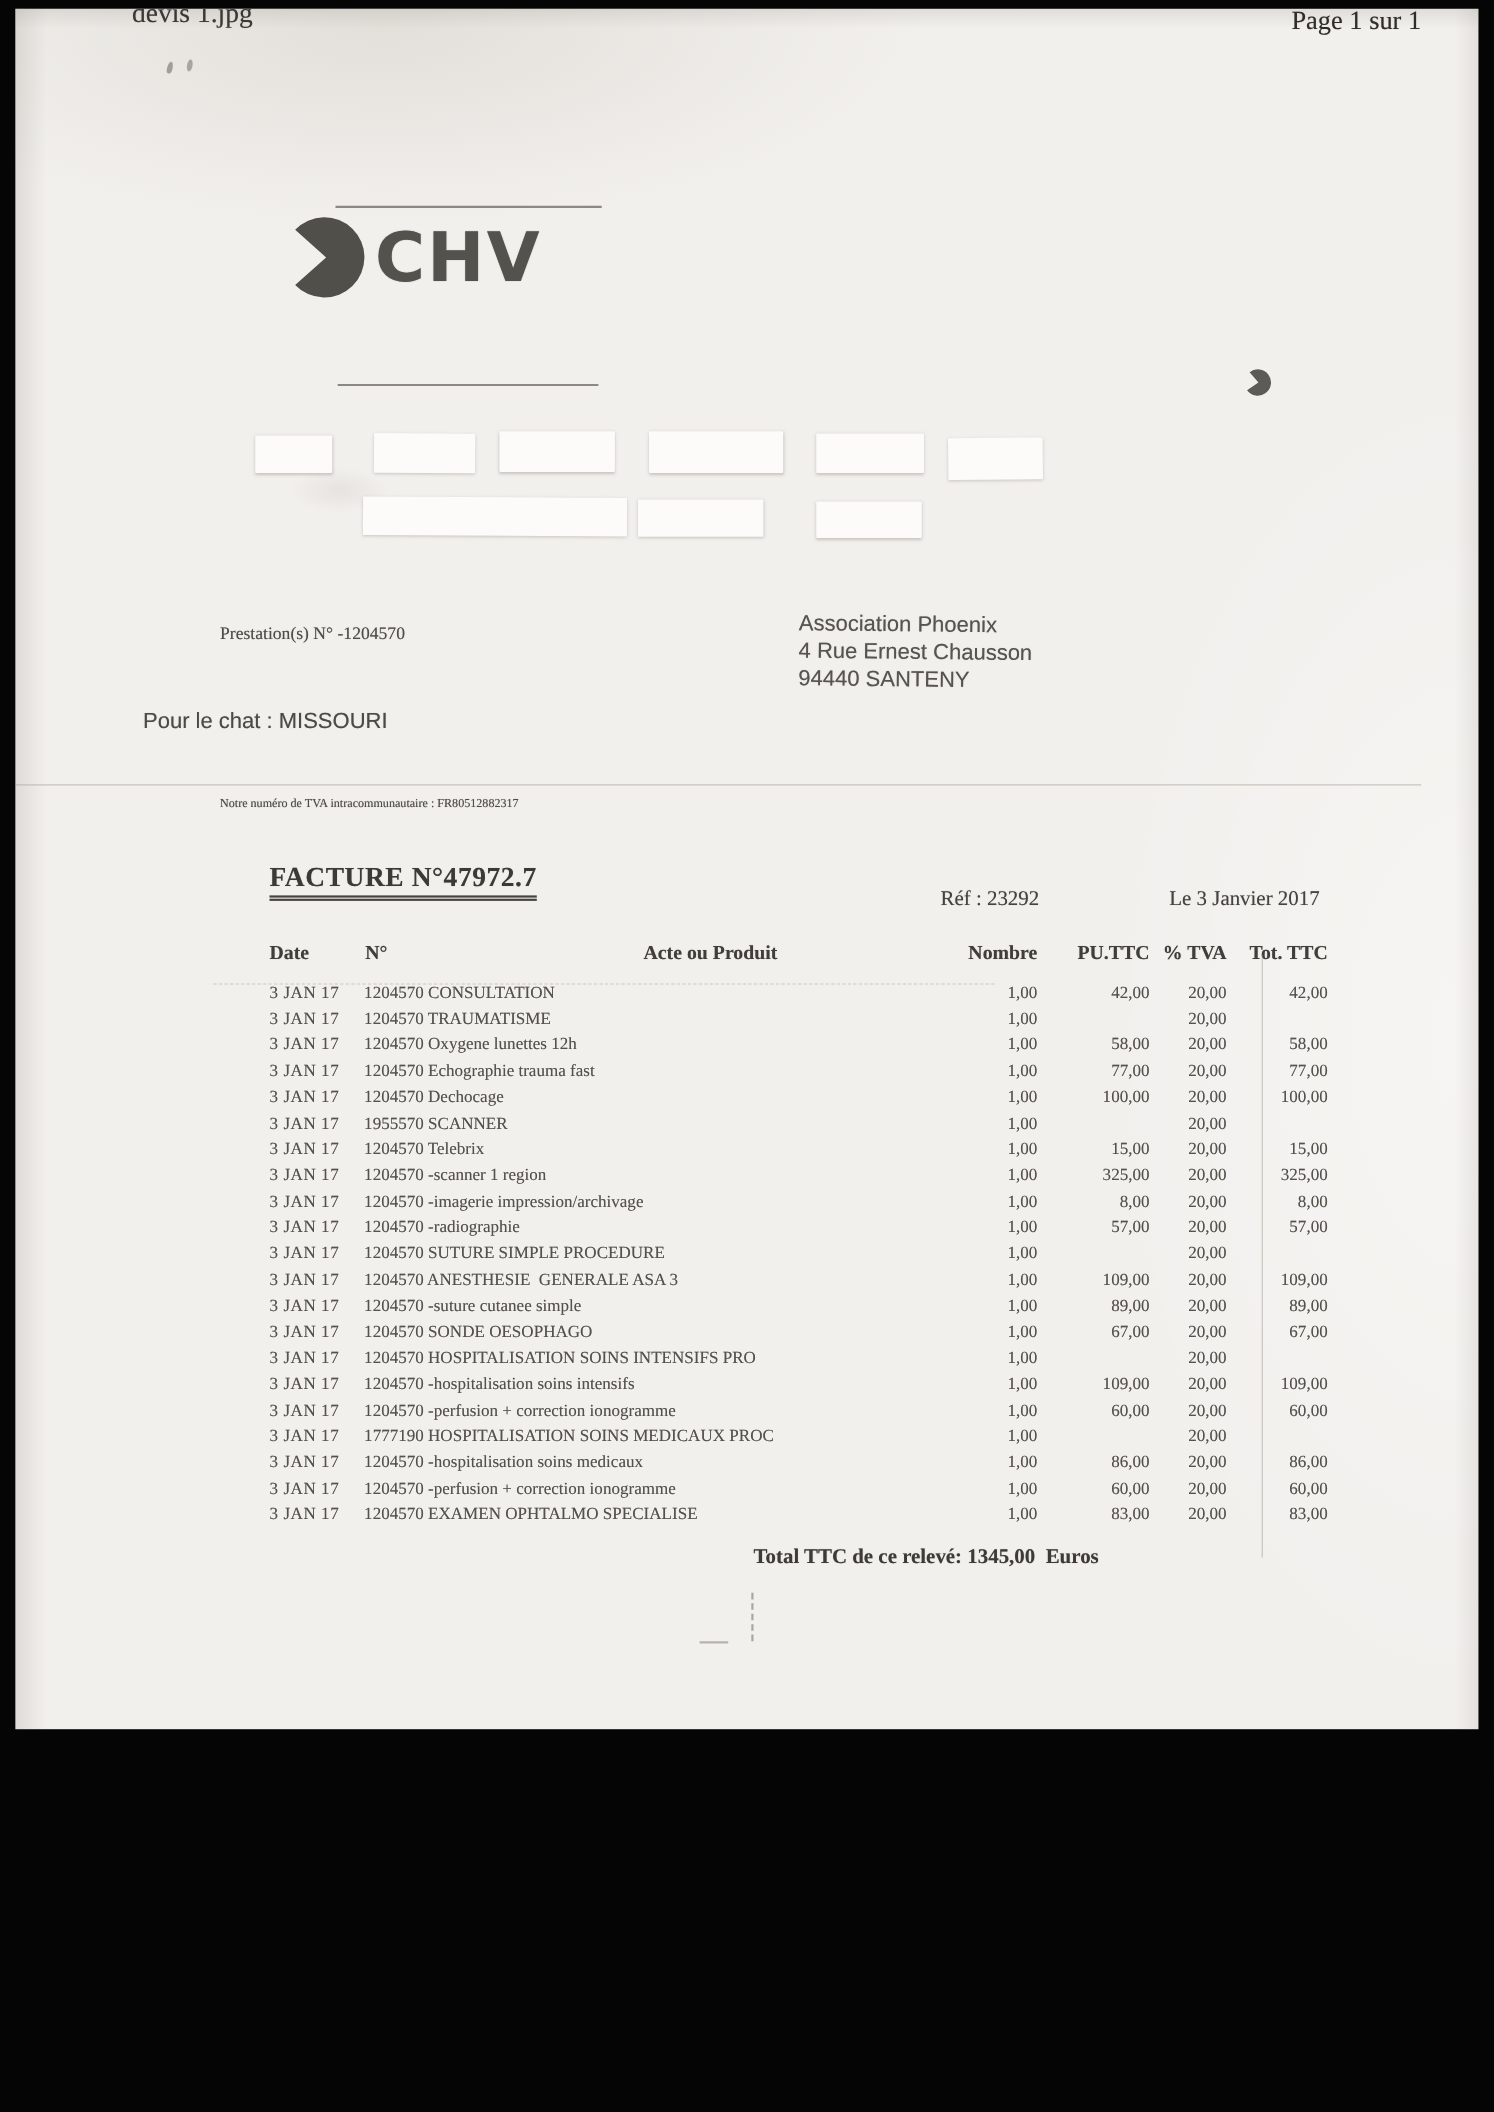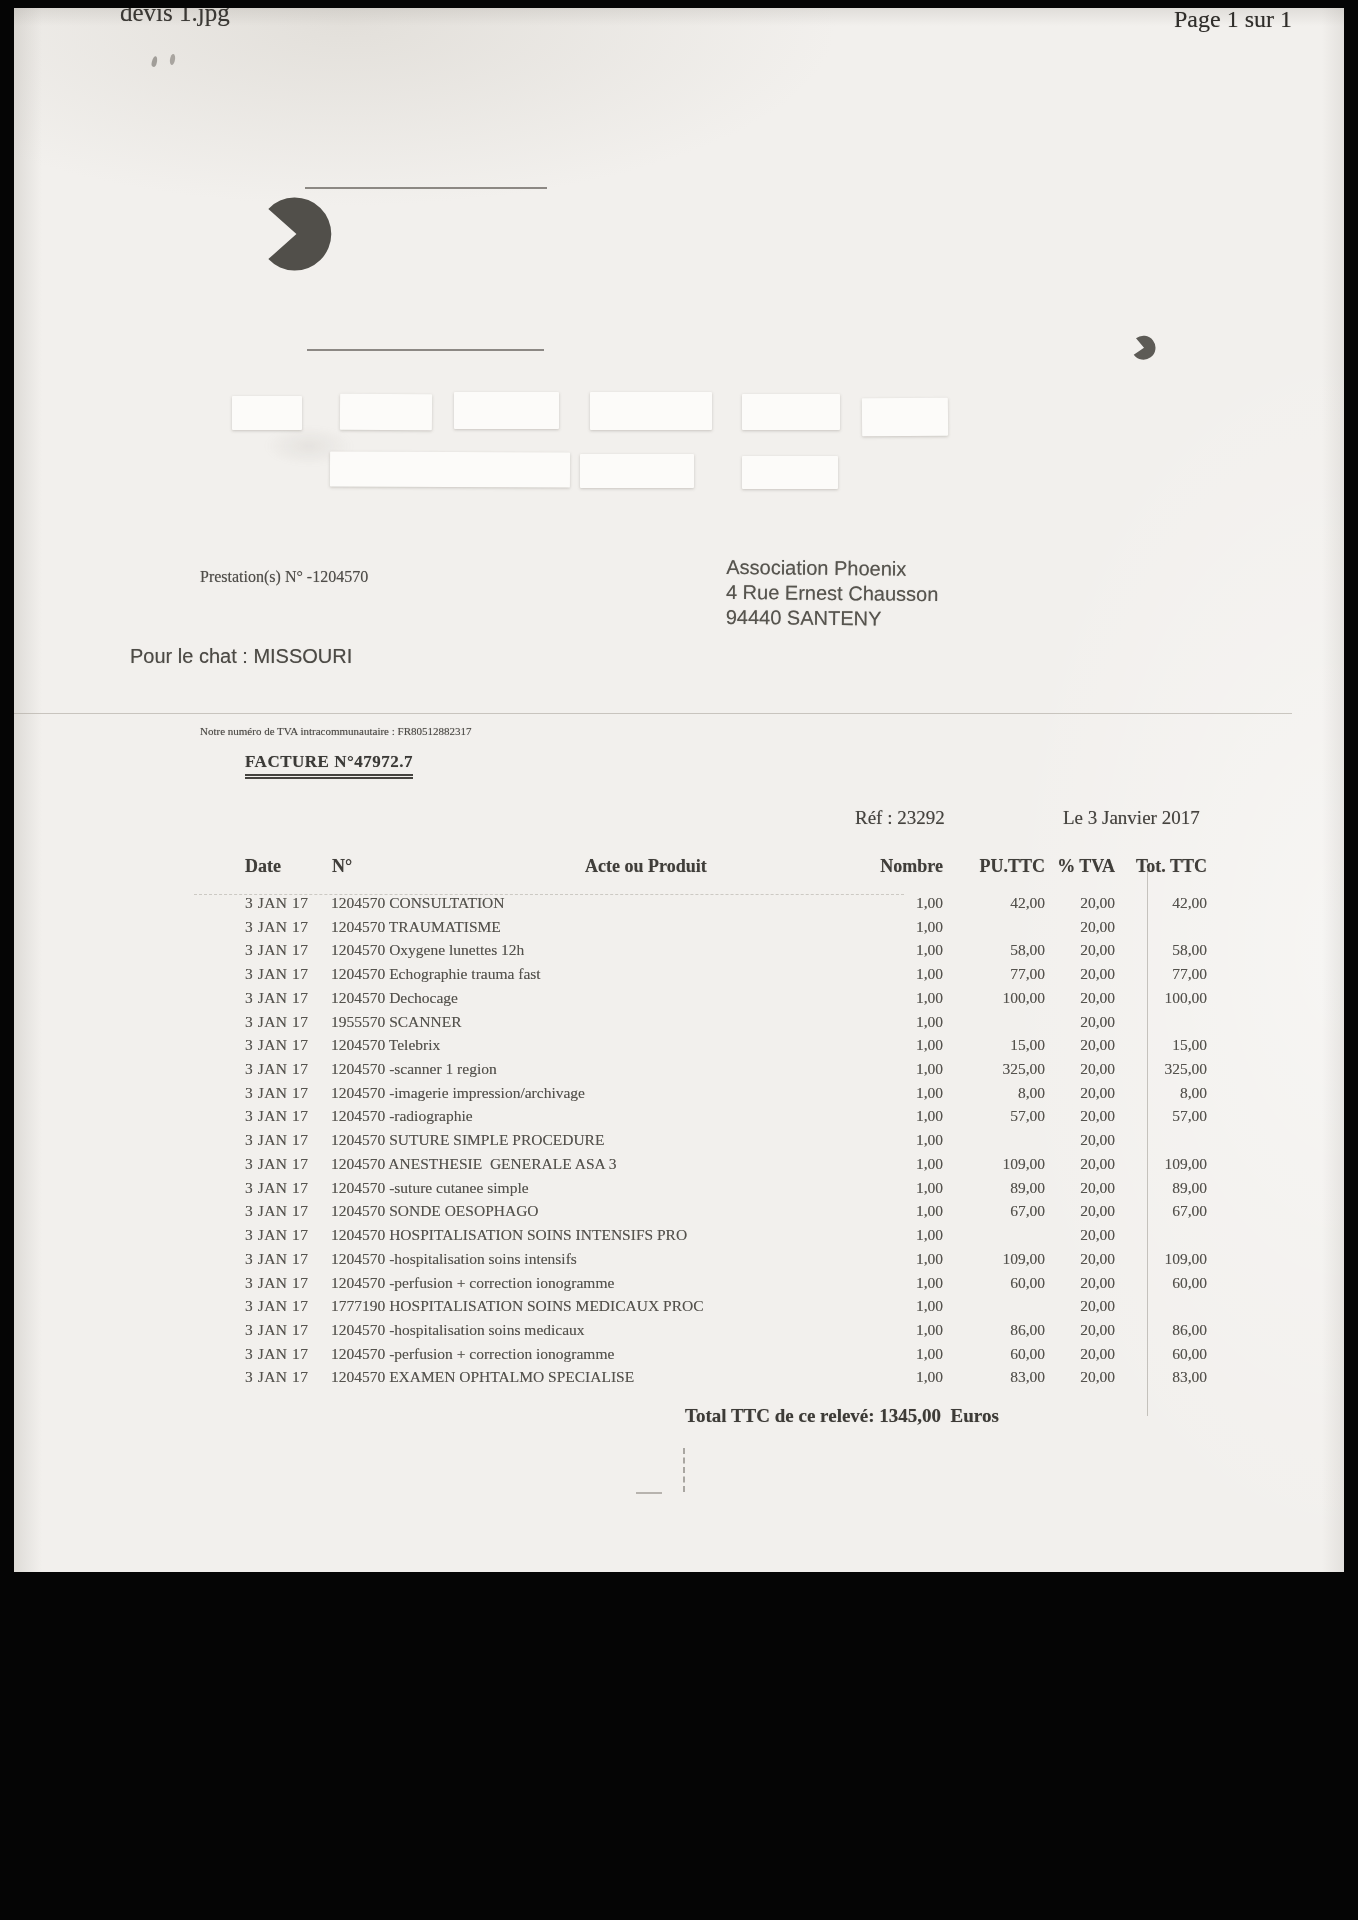--- a/index.html
+++ b/index.html
@@ -37,21 +37,21 @@
   
   .prestation{position:absolute;left:186px;top:560px;font-size:16px;color:#4f4d49;}
   .recipient{position:absolute;left:712px;top:548px;font-family:"Liberation Sans", sans-serif;
     font-size:20px;line-height:25px;color:#56544e;transform:rotate(.6deg);}
   .patient{position:absolute;left:116px;top:637px;font-family:"Liberation Sans", sans-serif;
     font-size:20px;color:#4c4a45;}
   .fold-line{position:absolute;left:0;top:705px;width:1278px;border-top:1px solid rgba(165,160,152,.55);}
   .vat{position:absolute;left:186px;top:717px;font-size:11px;color:#4d4b47;text-align:center;}
 
   
-  .title{position:absolute;left:231px;top:744px;font-size:17px;font-weight:bold;color:#3b3a37;
+  .title{position:absolute;left:231px;top:776px;font-size:25px;font-weight:bold;color:#3b3a37;
     letter-spacing:.5px;border-bottom:5px double #45433f;padding-bottom:2px;}
   .ref{position:absolute;left:841px;top:799px;font-size:19px;color:#45433f;}
   .issue-date{position:absolute;left:1049px;top:799px;font-size:19px;color:#45433f;}
 
   
   .thead{position:absolute;left:0;top:848px;width:1330px;height:24px;font-weight:bold;
     font-size:18px;color:#403e3a;}
   .thead span{position:absolute;}
   .h-date{left:231px;}
   .h-num{left:318px;}
@@ -106,20 +106,21 @@
     <div class="hdr-right scan-text">Page 1 sur 1</div>
 
     <div class="artifact speck-a"></div>
     <div class="artifact speck-b"></div>
 
     <div class="logo-line top"></div>
     <div class="logo-row">
       <svg class="logo-mark" viewBox="0 0 100 100">
         <path d="M44,50 L7,17 A48,48 0 1 1 7,83 Z" fill="#514f4a"></path>
       </svg>
+      <span class="logo-word">CHV</span>
     </div>
     <div class="logo-line bottom"></div>
 
     <svg class="mini-mark" viewBox="0 0 100 100">
       <path d="M44,50 L7,17 A48,48 0 1 1 7,83 Z" fill="#5d5b56" transform="rotate(8 50 50)"></path>
     </svg>
 
     <div class="artifact crease"></div>
     <div class="bar" style="left:218px;top:388px;width:70px;height:34px;"></div>
     <div class="bar" style="left:326px;top:386px;width:92px;height:36px;transform:rotate(.4deg);"></div>

